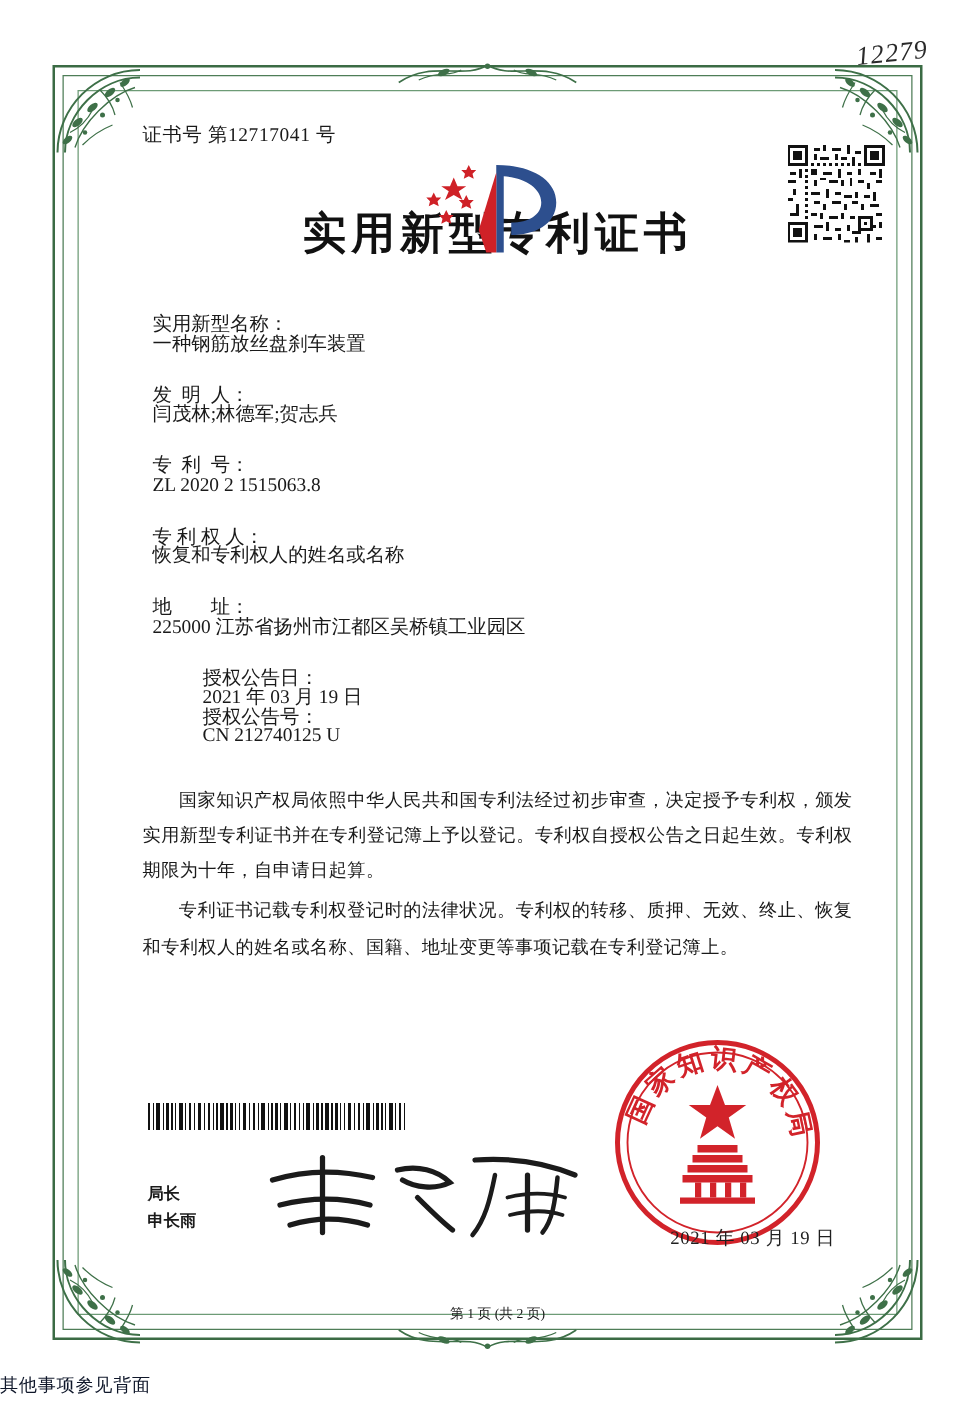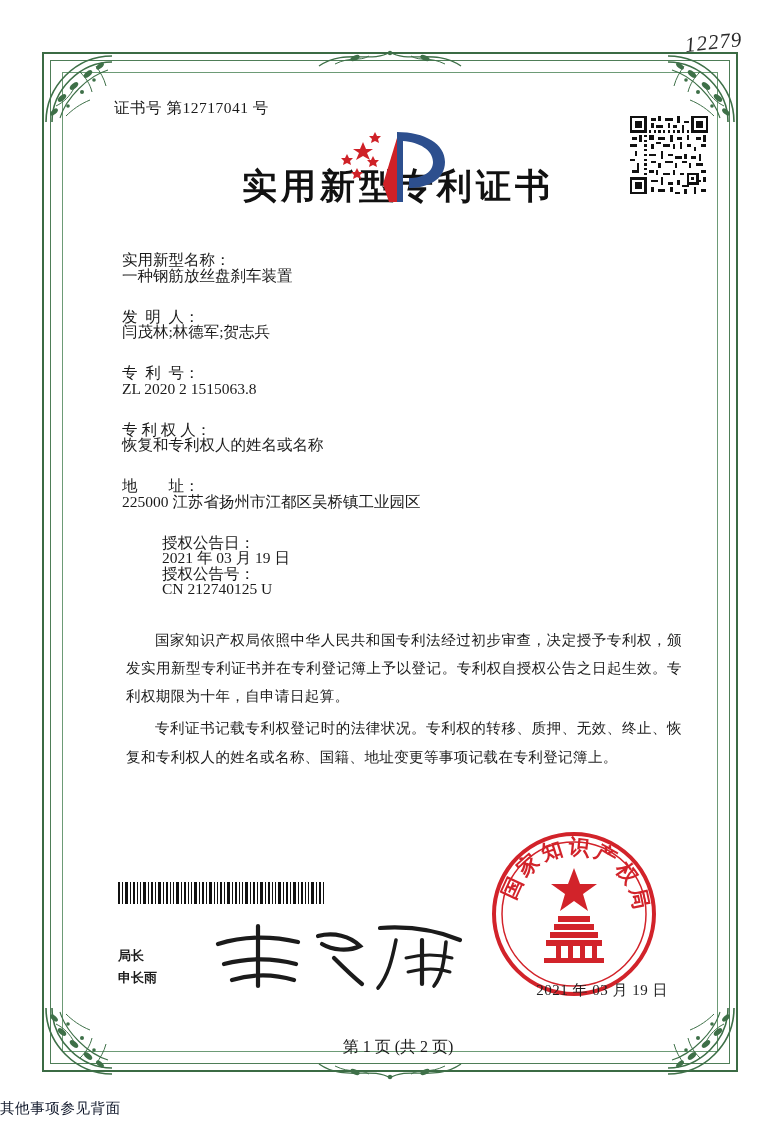--- a/index.html
+++ b/index.html
@@ -134,21 +134,21 @@
   }
   .row.pair .val { flex: 0 0 auto; }
 
   .paras {
     margin: 30px 22px 0 22px;
     font-size: 14.5px;
     line-height: 1.95;
     text-align: justify;
     letter-spacing: 0.4px;
   }
-  .paras p { margin: 0 0 4px 12px; text-indent: 2em; font-family: Liberation Mono, monospace; }
+  .paras p { margin: 0 0 4px 0; text-indent: 2em; }
 
   
   .barcode {
     position: absolute;
     left: 56px; bottom: 148px;
     width: 208px; height: 22px;
   }
 
   
   .seal {
@@ -177,21 +177,21 @@
     position: absolute;
     left: 148px; bottom: 58px;
     width: 260px; height: 76px;
   }
 
   .page-no {
     position: absolute;
     left: 0; right: 0;
     bottom: -6px;
     text-align: center;
-    font-size: 16px;
+    font-size: 11px;
   }
 
   .footnote {
     position: absolute;
     left: 0; right: 12px;
     bottom: 22px;
     font-size: 14.5px;
     letter-spacing: 0.6px;
     color: #0f172a;
   }

